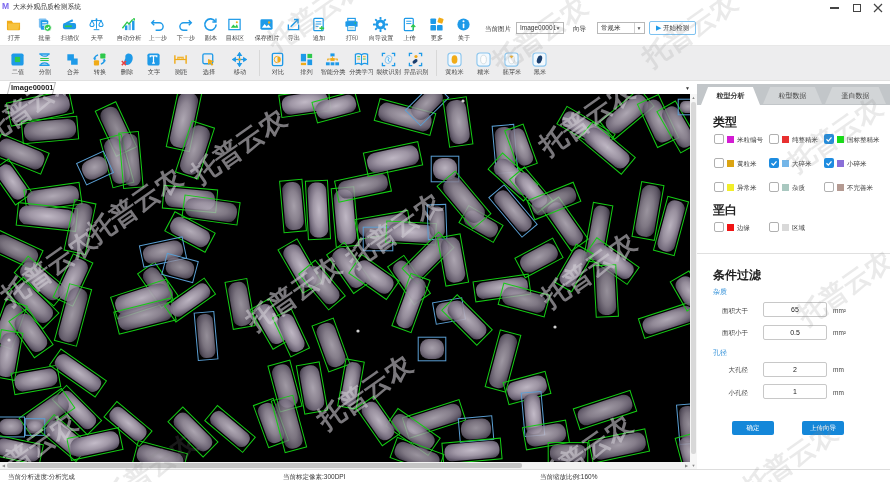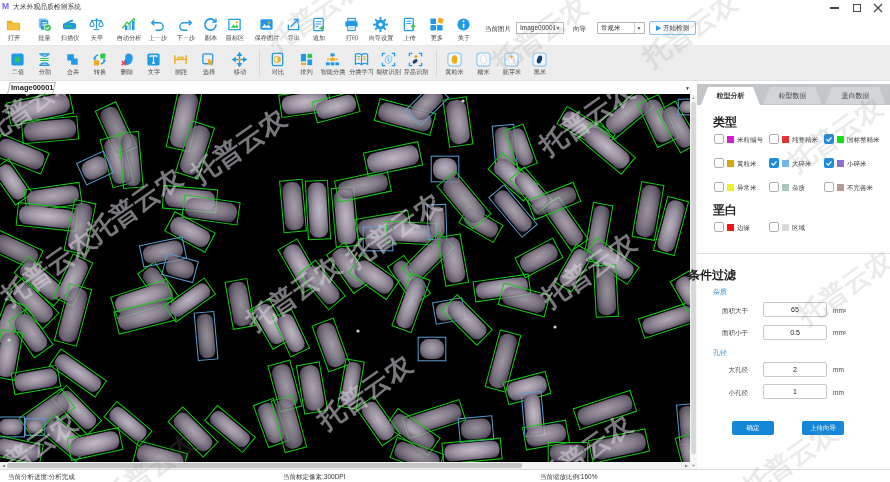--- a/index.html
+++ b/index.html
@@ -856,21 +856,21 @@
         <div style="position:absolute;left:837px;top:183.5px;width:7px;height:7px;background:#b49a92"></div>
         <div class="cl" style="left:847px;top:184px">不完善米</div>
         <div class="hd" style="left:713px;top:202px">垩白</div>
         <div style="position:absolute;left:714px;top:222px;width:10px;height:10px;background:#fff;border:1px solid #b0b0b0;border-radius:2px;box-sizing:border-box"></div>
         <div style="position:absolute;left:727px;top:223.5px;width:7px;height:7px;background:#f01414"></div>
         <div class="cl" style="left:737px;top:224px">边缘</div>
         <div style="position:absolute;left:769px;top:222px;width:10px;height:10px;background:#fff;border:1px solid #b0b0b0;border-radius:2px;box-sizing:border-box"></div>
         <div style="position:absolute;left:782px;top:223.5px;width:7px;height:7px;background:#d9d9d9"></div>
         <div class="cl" style="left:792px;top:224px">区域</div>
         <div style="position:absolute;left:697px;top:253px;width:193px;height:1px;background:#e0e0e0"></div>
-        <div class="hd" style="left:688px;top:267px">条件过滤</div>
+        <div class="hd" style="left:713px;top:267px">条件过滤</div>
         <div class="bl" style="left:713px;top:287px">杂质</div>
         <div class="cl" style="left:720px;top:307px;width:28px;text-align:right">面积大于</div>
         <div style="position:absolute;left:763px;top:302px;width:64px;height:15px;background:#fff;border:1px solid #c8c8c8;border-radius:2px;font-size:7px;line-height:13px;text-align:center;color:#222">65</div>
         <div class="cl" style="left:833px;top:307px">mm²</div>
         <div class="cl" style="left:720px;top:329px;width:28px;text-align:right">面积小于</div>
         <div style="position:absolute;left:763px;top:325px;width:64px;height:15px;background:#fff;border:1px solid #c8c8c8;border-radius:2px;font-size:7px;line-height:13px;text-align:center;color:#222">0.5</div>
         <div class="cl" style="left:833px;top:329px">mm²</div>
         <div class="bl" style="left:713px;top:348px">孔径</div>
         <div class="cl" style="left:727px;top:366px;width:21px;text-align:right">大孔径</div>
         <div style="position:absolute;left:763px;top:362px;width:64px;height:15px;background:#fff;border:1px solid #c8c8c8;border-radius:2px;font-size:7px;line-height:13px;text-align:center;color:#222">2</div>

